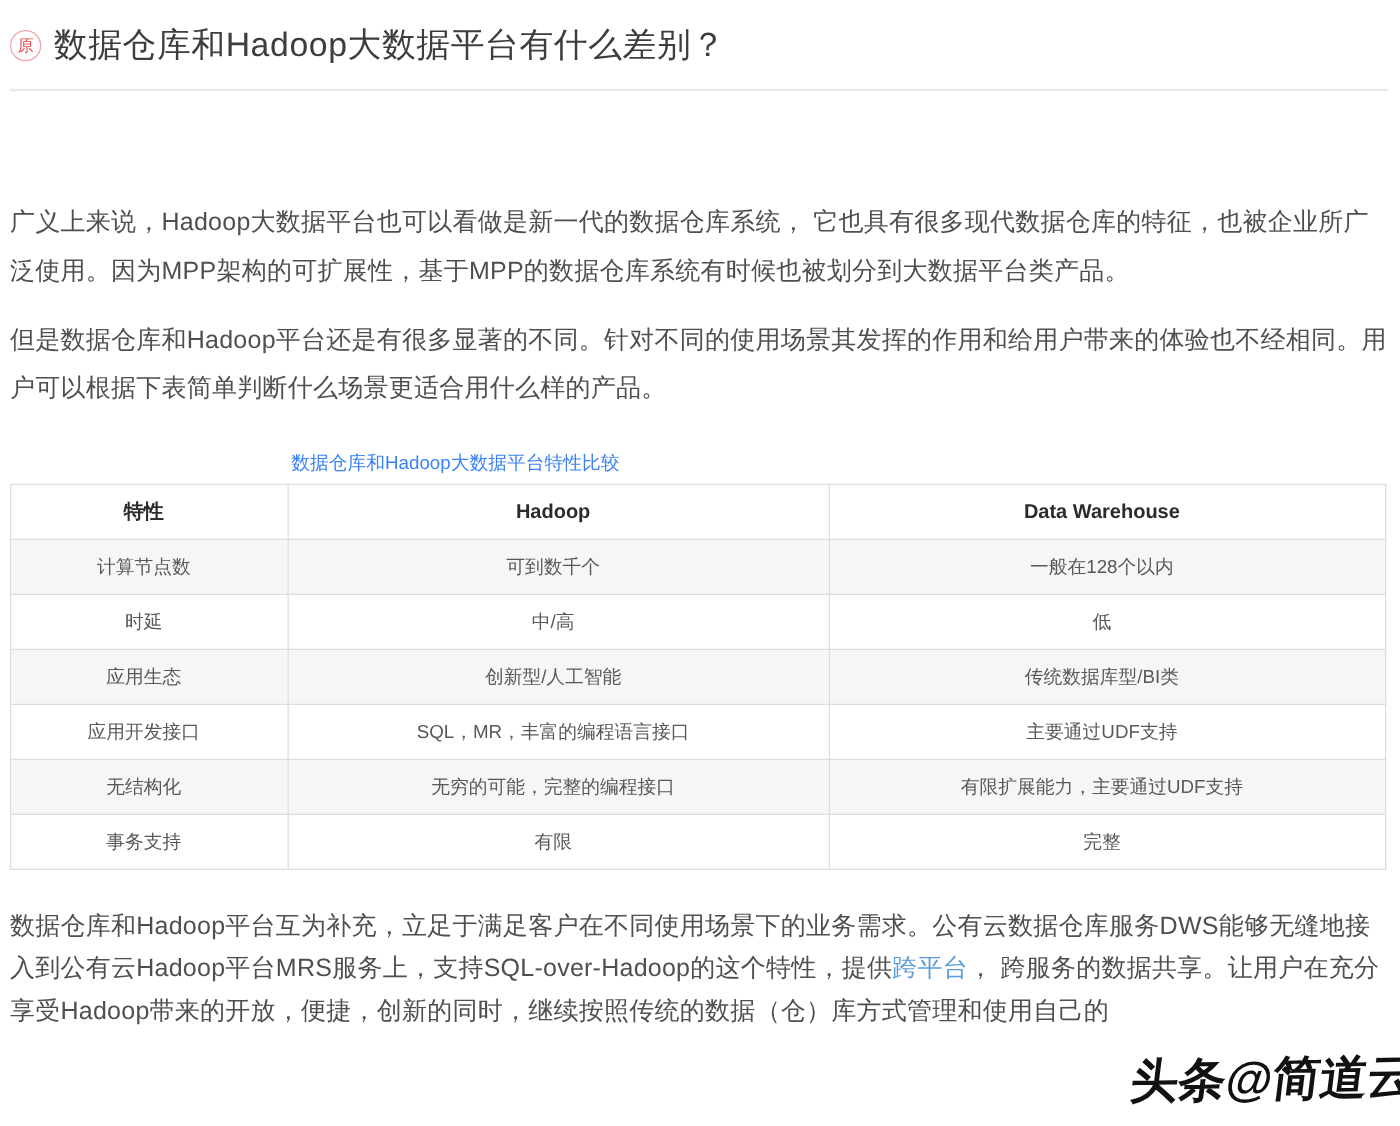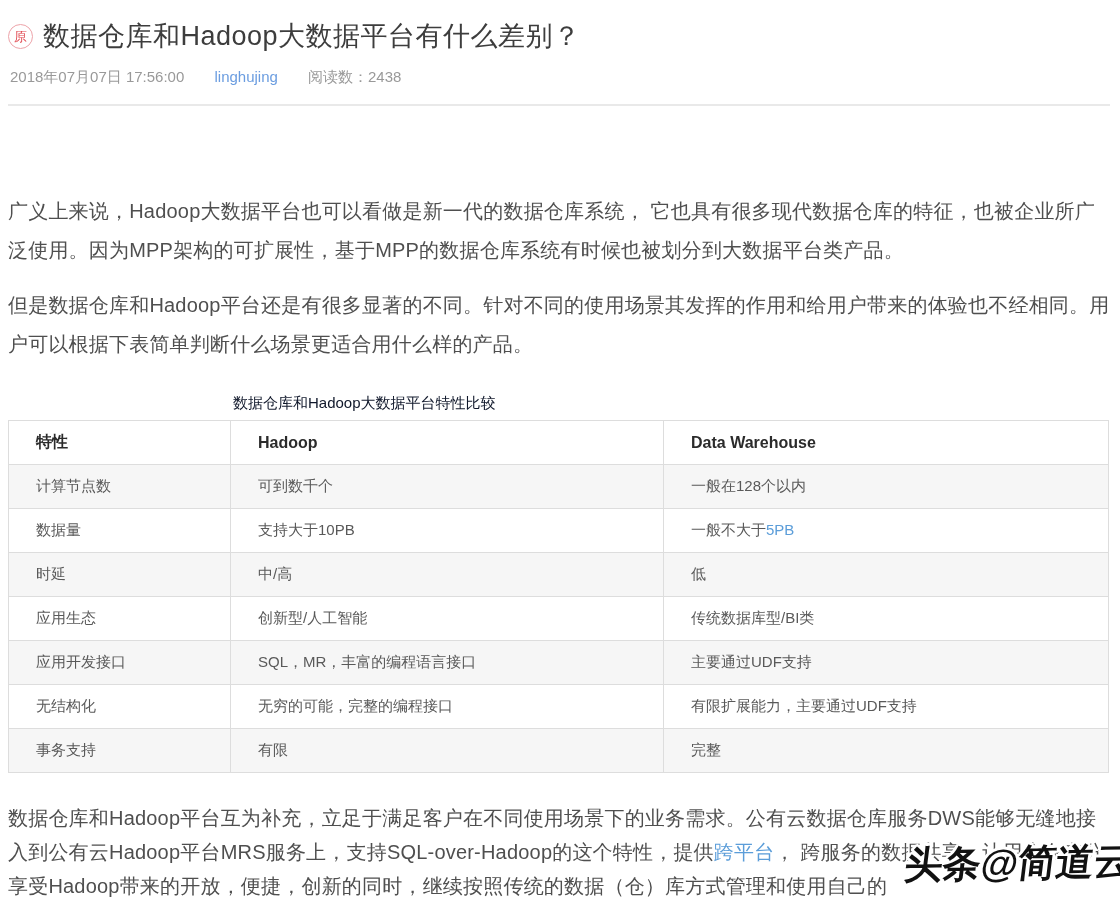--- a/index.html
+++ b/index.html
@@ -66,36 +66,36 @@
   .para-1 { margin-top: 86px; }
   .para-2 { margin-top: 16px; }
   .para-3 { margin-top: 28px; line-height: 34px; }
   .inline-link { color: #5b9dd9; text-decoration: none; }
 
   
   .table-caption {
     margin-top: 30px;
     margin-left: 225px;
     font-size: 15px;
-    color: #0f172a;
+    color: #3b82f6;
   }
   table.compare {
     margin-top: 7px;
     width: 1100px;
     border-collapse: collapse;
     table-layout: fixed;
   }
   table.compare col.c1 { width: 222px; }
   table.compare col.c2 { width: 433px; }
   table.compare col.c3 { width: 445px; }
   table.compare th, table.compare td {
     border: 1px solid #dddddd;
     height: 44px;
-    padding: 4px 10px 4px 27px;
-    text-align: left;
+    padding: 4px 10px 4px 1px;
+    text-align: center;
     vertical-align: middle;
     white-space: nowrap;
     overflow: hidden;
   }
   table.compare th {
     font-size: 16px;
     font-weight: bold;
     color: #2b2b2b;
     background: #ffffff;
   }
@@ -124,25 +124,20 @@
 </head>
 <body>
 
 <div class="page">
 
   <div class="article-header">
     <div class="title-row">
       <span class="orig-badge">原</span>
       <h1 class="article-title">数据仓库和Hadoop大数据平台有什么差别？</h1>
     </div>
-    <div class="meta-row">
-      <span class="date">2018年07月07日 17:56:00</span>
-      <a class="author-link" href="#">linghujing</a>
-      <span class="views">阅读数：2438</span>
-    </div>
     <hr class="header-divider">
   </div>
 
   <p class="para para-1">广义上来说，Hadoop大数据平台也可以看做是新一代的数据仓库系统， 它也具有很多现代数据仓库的特征，也被企业所广泛使用。因为MPP架构的可扩展性，基于MPP的数据仓库系统有时候也被划分到大数据平台类产品。</p>
 
   <p class="para para-2">但是数据仓库和Hadoop平台还是有很多显著的不同。针对不同的使用场景其发挥的作用和给用户带来的体验也不经相同。用户可以根据下表简单判断什么场景更适合用什么样的产品。</p>
 
   <div class="table-caption">数据仓库和Hadoop大数据平台特性比较</div>
 
   <table class="compare">
@@ -156,25 +151,20 @@
           <th>特性</th>
           <th>Hadoop</th>
           <th>Data Warehouse</th>
         </tr>
     </thead>
     <tbody id="compare-body">
         <tr>
           <td><span>计算节点数</span></td>
           <td><span>可到数千个</span></td>
           <td><span>一般在128个以内</span></td>
-        </tr>
-        <tr>
-          <td><span>数据量</span></td>
-          <td><span>支持大于10PB</span></td>
-          <td><span>一般不大于</span><a href="#" class="cell-link">5PB</a></td>
         </tr>
         <tr>
           <td><span>时延</span></td>
           <td><span>中/高</span></td>
           <td><span>低</span></td>
         </tr>
         <tr>
           <td><span>应用生态</span></td>
           <td><span>创新型/人工智能</span></td>
           <td><span>传统数据库型/BI类</span></td>

